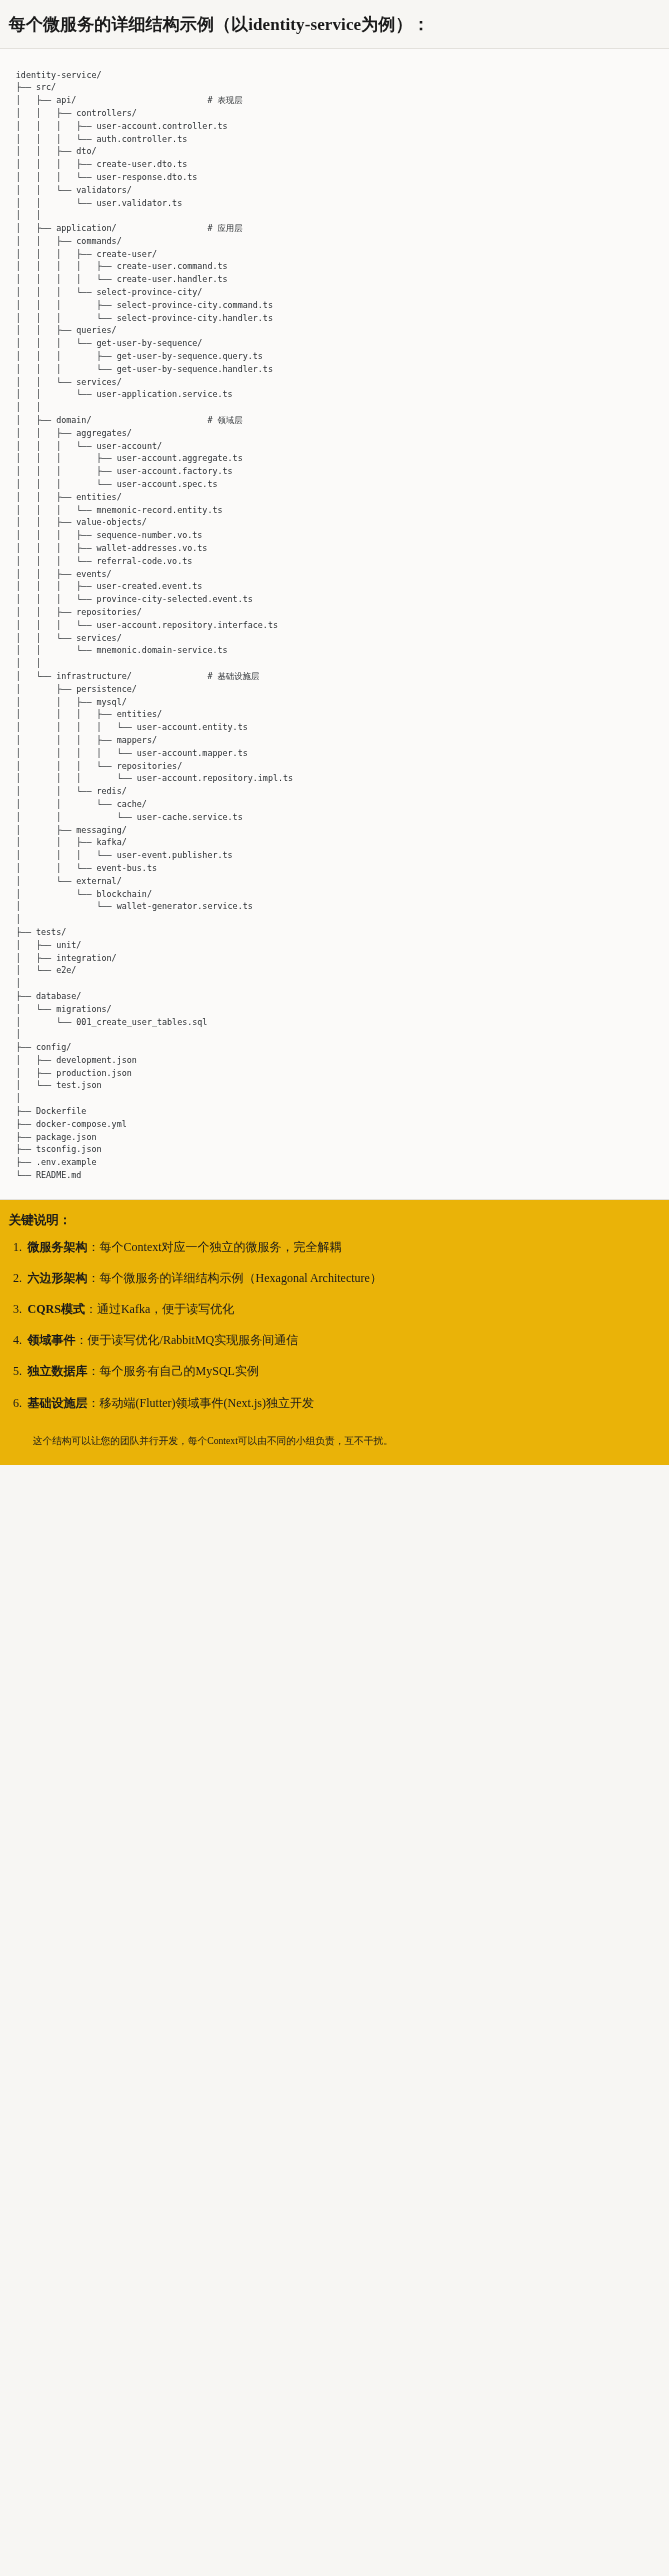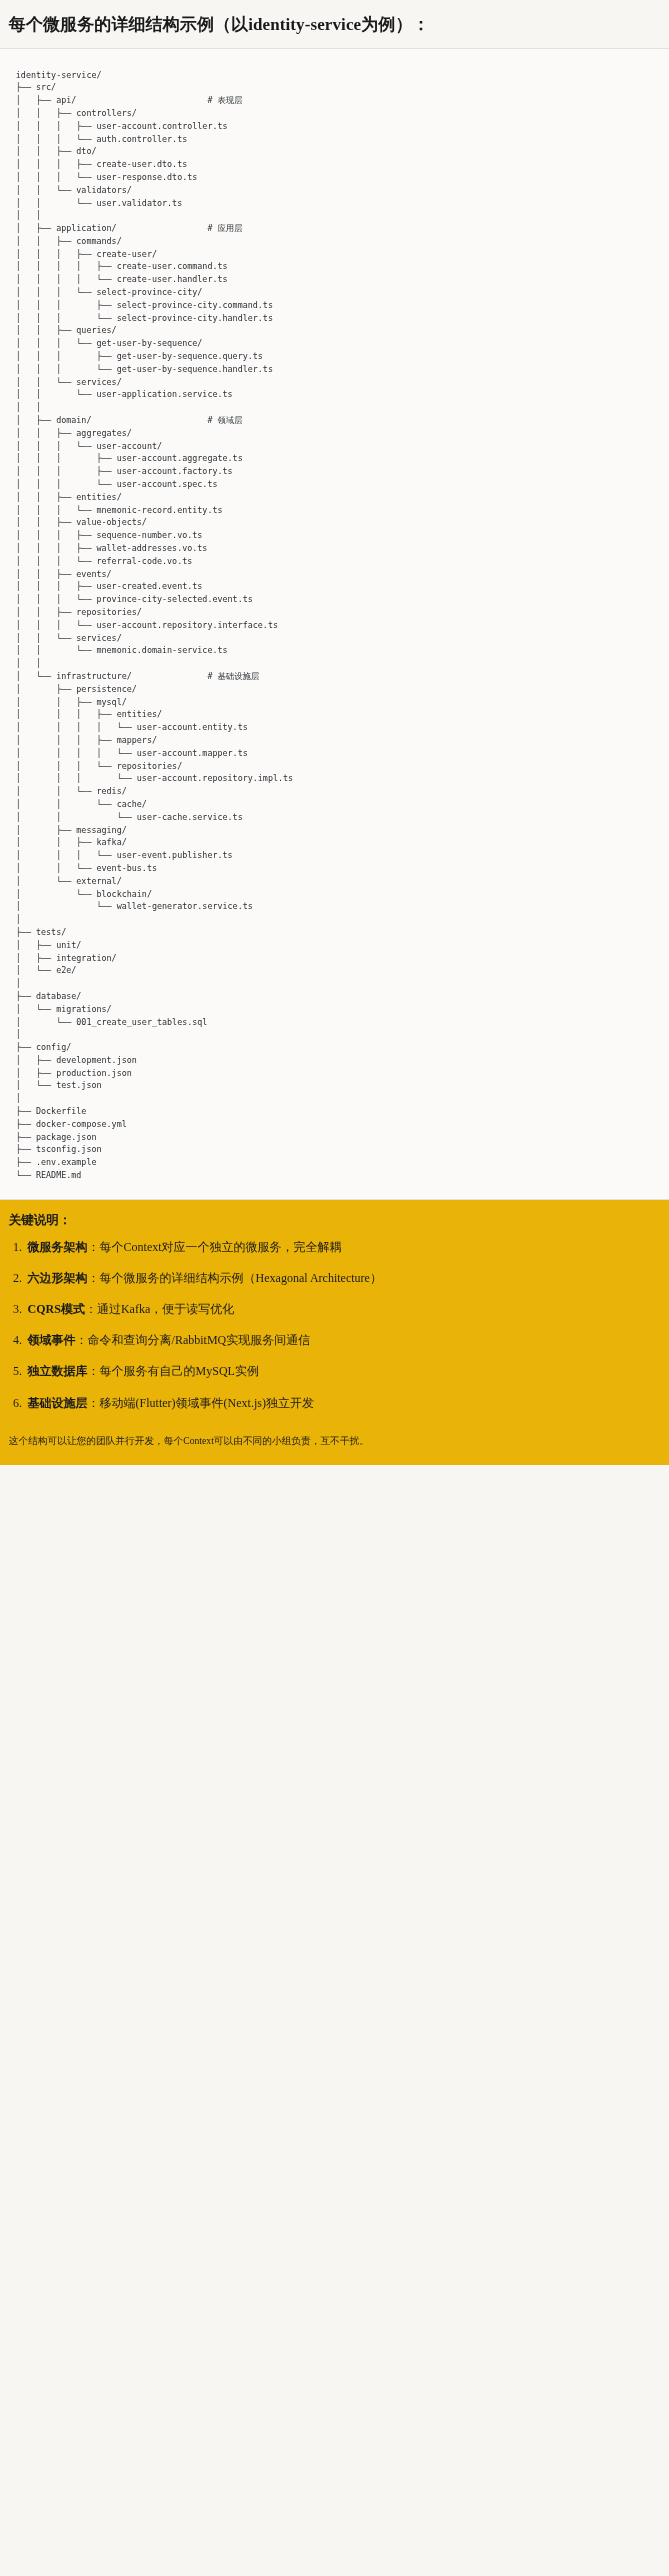--- a/index.html
+++ b/index.html
@@ -74,20 +74,21 @@
     margin-bottom: 13.8px;
     padding-left: 2.5px;
   }
   ol.kp-list li .kp-term {
     font-weight: bold;
   }
   .closing {
     padding: 3.8px 8.8px 16.3px 8.8px;
     font-size: 9.7px;
     line-height: 1.6;
+    margin-left: 24px;
   }
 </style>
 </head>
 <body>
 
 <div class="page">
 
   <div class="header">
     <h1>每个微服务的详细结构示例（以identity-service为例）：</h1>
   </div>
@@ -188,21 +189,21 @@
       <li>
         <span class="kp-term">微服务架构</span><span>：每个Context对应一个独立的微服务，完全解耦</span>
       </li>
       <li>
         <span class="kp-term">六边形架构</span><span>：每个微服务的详细结构示例（Hexagonal Architecture）</span>
       </li>
       <li>
         <span class="kp-term">CQRS模式</span><span>：通过Kafka，便于读写优化</span>
       </li>
       <li>
-        <span class="kp-term">领域事件</span><span>：命令和查询分离/RabbitMQ实现服务间通信</span>
+        <span class="kp-term">领域事件</span><span>：便于读写优化/RabbitMQ实现服务间通信</span>
       </li>
       <li>
         <span class="kp-term">独立数据库</span><span>：每个服务有自己的MySQL实例</span>
       </li>
       <li>
         <span class="kp-term">基础设施层</span><span>：移动端(Flutter)领域事件(Next.js)独立开发</span>
       </li>
     </ol>
   </div>
 

